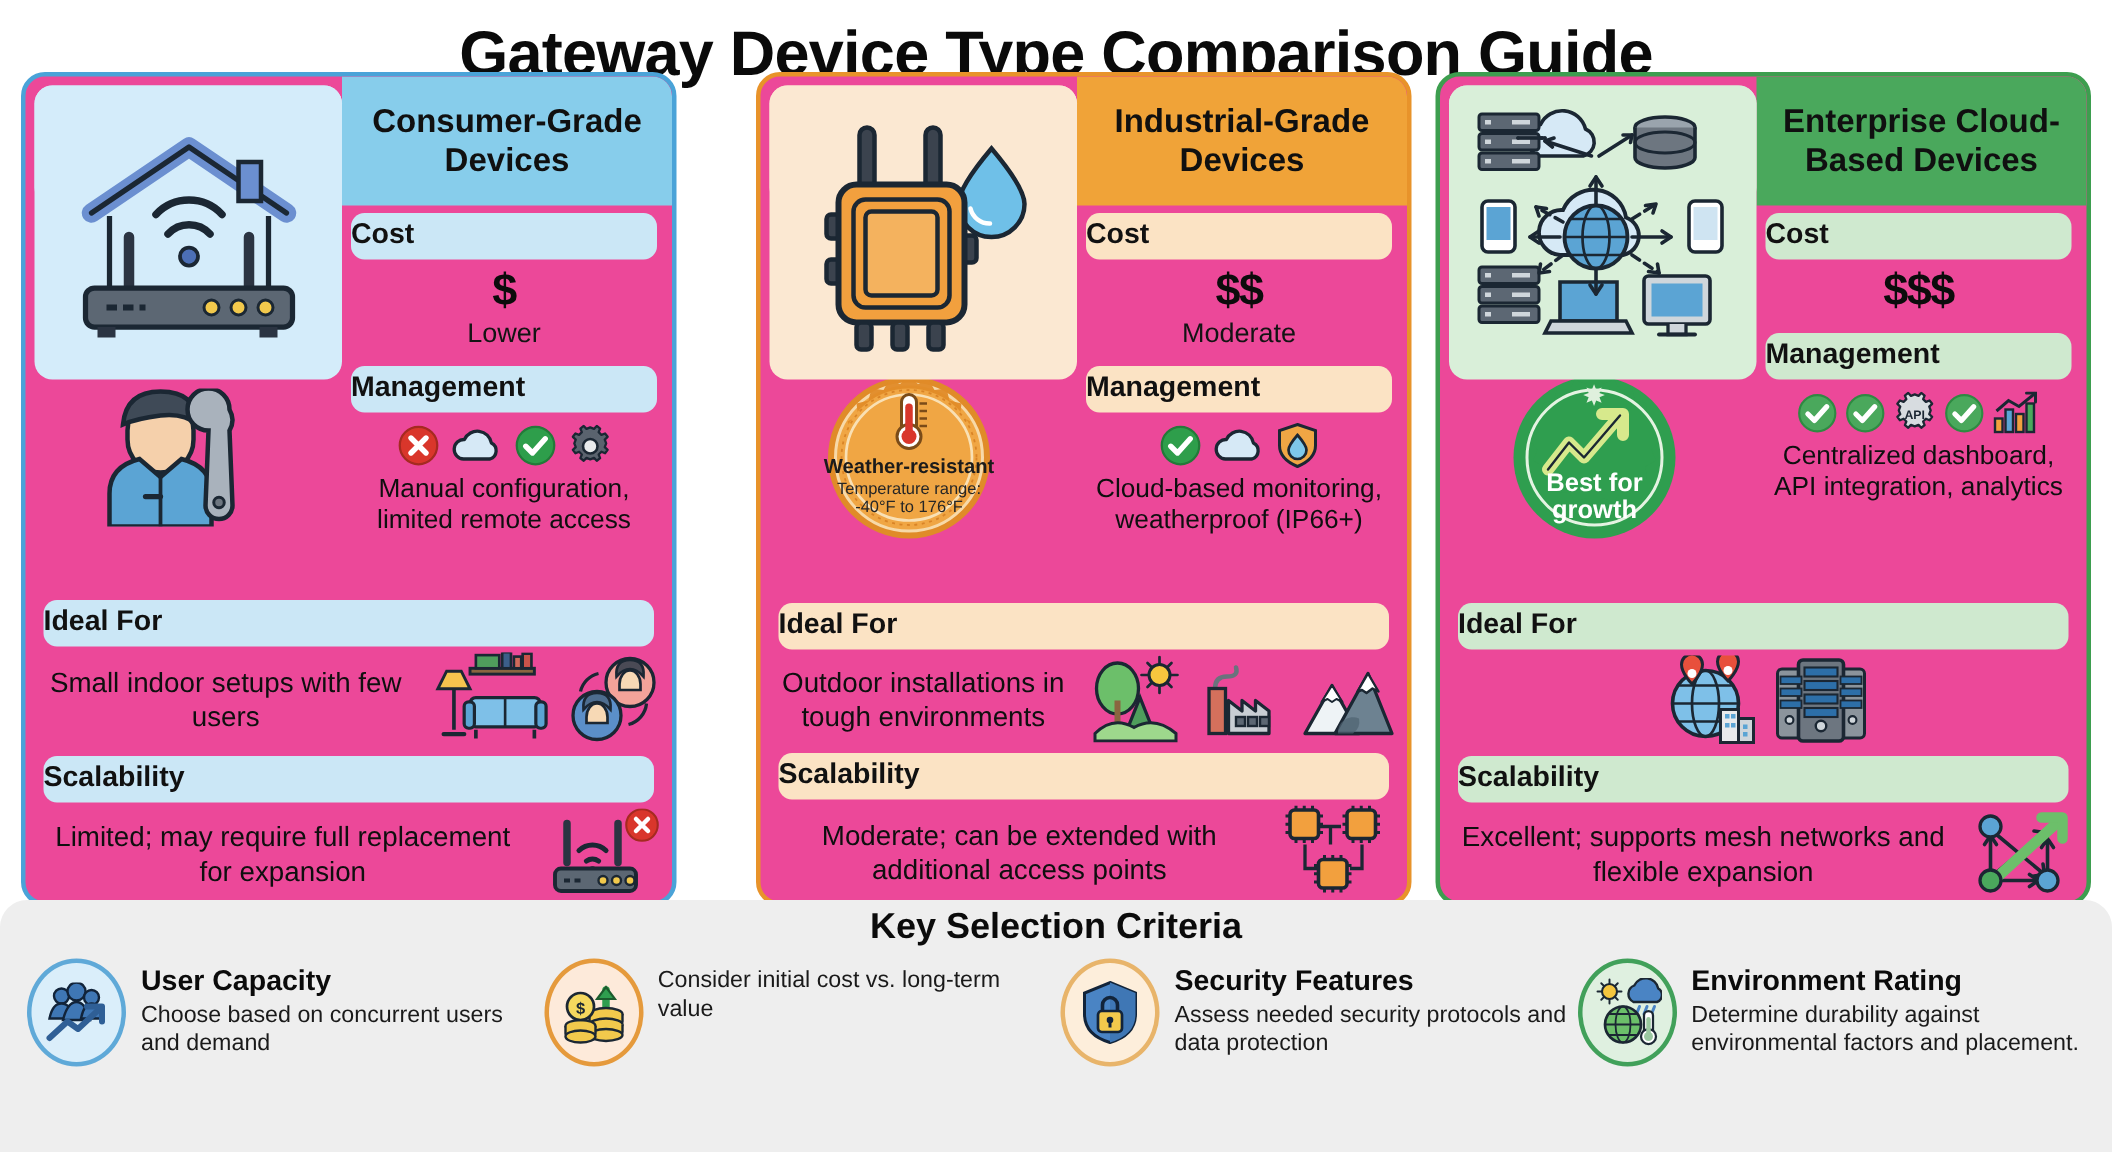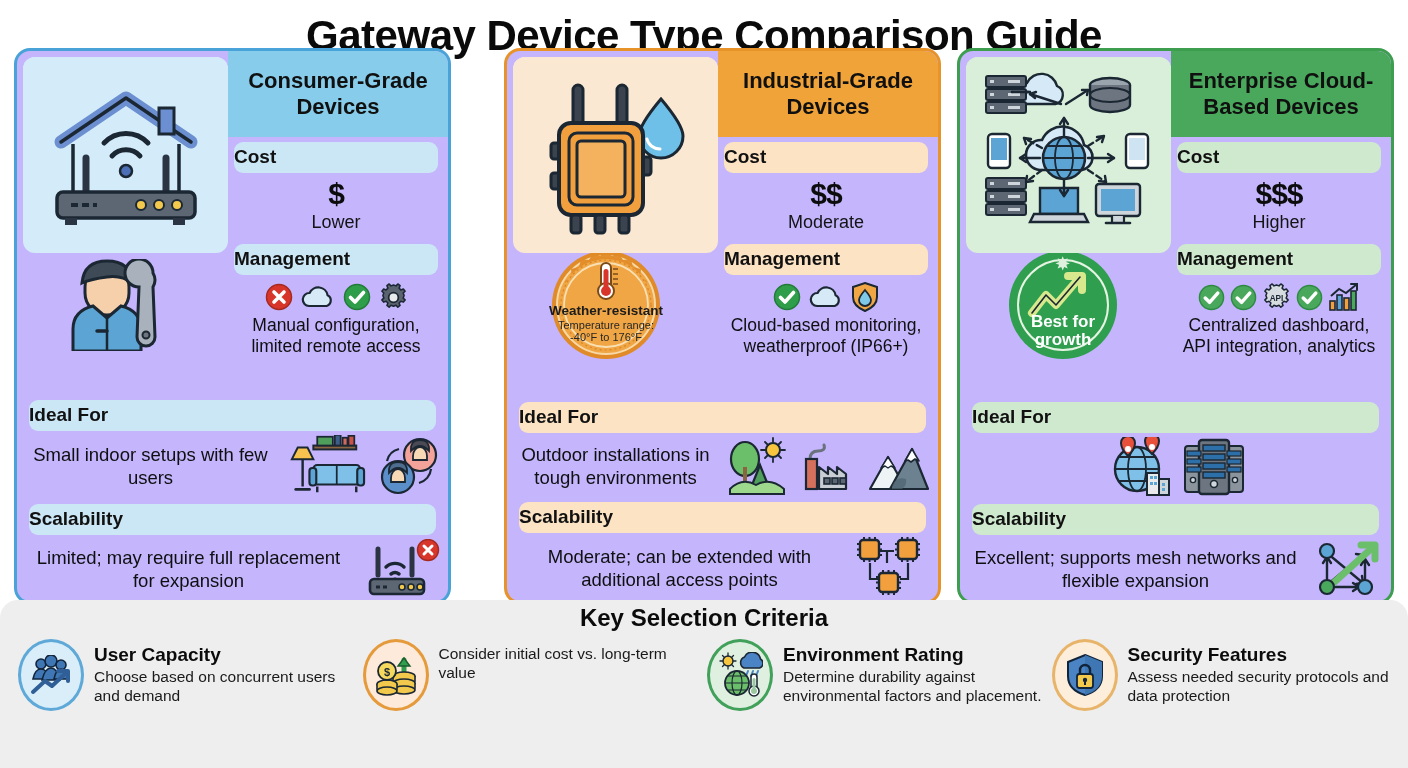--- a/index.html
+++ b/index.html
@@ -28,21 +28,21 @@
   .cards {
     display: flex;
     gap: 16px;
     padding: 0 14px;
     height: 556px;
   }
   .card {
     flex: 1;
     border-radius: 16px;
     border: 3px solid #000;
-    background: #c4b5fd;
+    background: #ec4899;
     overflow: hidden;
     display: flex;
     flex-direction: column;
     position: relative;
   }
   .card.blue   { border-color: #4aa3d8; }
   .card.orange { border-color: #e8932a; margin-left: 37px; }
   .card.green  { border-color: #3d9e4f; }
 
   
@@ -561,21 +561,20 @@
               <path d="M44 64 L58 46 L68 56 L92 28" fill="none" stroke="#1b2733" stroke-width="1.6" stroke-linecap="round" stroke-linejoin="round"></path>
               <text x="75" y="78" text-anchor="middle" font-family="Liberation Sans, sans-serif" font-size="17" font-weight="bold" fill="#ffffff">Best for</text>
               <text x="75" y="96" text-anchor="middle" font-family="Liberation Sans, sans-serif" font-size="17" font-weight="bold" fill="#ffffff">growth</text>
             </svg>
           </div>
         </div>
 
         <div class="right-col">
           <div class="sec-label">Cost</div>
           <div class="value-money">$$$</div>
-          <div class="value-sub">Higher</div>
 
           <div class="sec-label" style="margin-top:11px">Management</div>
           <div class="mgmt-icons" style="gap:5px">
             <span class="ic">
               <svg width="27" height="27" viewBox="0 0 28 28">
                   <circle cx="14" cy="14" r="12.5" fill="#4aa85c" stroke="#2e8a42" stroke-width="1.5"></circle>
                   <path d="M7.5 14.5 L12 19 L20.5 9.5" stroke="#fff" stroke-width="3.6" fill="none" stroke-linecap="round" stroke-linejoin="round"></path>
                 </svg>
             </span>
             <span class="ic">
@@ -738,60 +737,60 @@
             <circle cx="13" cy="17" r="9" fill="#f5d85e" stroke="#1b2733" stroke-width="1.8"></circle>
             <text x="13" y="22" text-anchor="middle" font-family="Liberation Sans, sans-serif" font-size="11" font-weight="bold" fill="#1b2733">$</text>
           </svg>
         </div>
         <div class="crit-text">
           <div class="crit-d">Consider initial cost vs. long-term value</div>
         </div>
       </div>
 
       <div class="crit">
-        <div class="crit-badge b4">
-          <svg width="46" height="46" viewBox="0 0 46 46">
-            <circle cx="11" cy="9" r="5" fill="#f5c63e" stroke="#1b2733" stroke-width="1.4"></circle>
-            <g stroke="#1b2733" stroke-width="1.3" stroke-linecap="round">
-                <path d="M11 1 v3 M11 14 v3 M3 9 h3 M16 9 h3 M5.5 3.5 l2 2 M14.5 12.5 l2 2 M16.5 3.5 l-2 2 M7.5 12.5 l-2 2"></path>
-              </g>
-            <path d="M27 16 a6 6 0 0 1 0.5 -11 a8.5 8.5 0 0 1 16 2 a5 5 0 0 1 -0.8 9z" fill="#4a84c4" stroke="#1b2733" stroke-width="1.6"></path>
-            <g stroke="#4a84c4" stroke-width="2" stroke-linecap="round">
-                <path d="M31 19 l-2 5 M36 19 l-2 5 M41 19 l-2 5"></path>
-              </g>
-            <circle cx="20" cy="31" r="12" fill="#6cbf6a" stroke="#1b2733" stroke-width="1.8"></circle>
-            <g fill="none" stroke="#1b2733" stroke-width="1.2">
-                <ellipse cx="20" cy="31" rx="5" ry="12"></ellipse>
-                <path d="M8 31 h24 M10 24 h20 M10 38 h20"></path>
-              </g>
-            <rect x="34" y="22" width="6" height="16" rx="3" fill="#fff" stroke="#1b2733" stroke-width="1.5"></rect>
-            <circle cx="37" cy="39" r="5" fill="#fff" stroke="#1b2733" stroke-width="1.5"></circle>
-            <rect x="35.5" y="26" width="3" height="13" rx="1.5" fill="#9ac8a0"></rect>
-            <circle cx="37" cy="39" r="3" fill="#9ac8a0"></circle>
-          </svg>
-        </div>
-        <div class="crit-text">
-          <div class="crit-h">Environment Rating</div>
-          <div class="crit-d">Determine durability against environmental factors and placement.</div>
-        </div>
-      </div>
-
-      <div class="crit">
         <div class="crit-badge b3">
           <svg width="40" height="44" viewBox="0 0 40 44">
             <path d="M20 2 L37 9 v14 q0 14 -17 19 Q3 37 3 23 V9z" fill="#4a84c4" stroke="#12243a" stroke-width="2"></path>
             <path d="M20 2 L37 9 v14 q0 14 -17 19z" fill="#3f77b5"></path>
             <rect x="12" y="21" width="16" height="14" rx="2.5" fill="#f2c94c" stroke="#12243a" stroke-width="1.8"></rect>
             <path d="M15 21 v-4 a5 5 0 0 1 10 0 v4" fill="none" stroke="#12243a" stroke-width="2.4"></path>
             <circle cx="20" cy="27" r="2.2" fill="#12243a"></circle>
             <path d="M20 28 v4" stroke="#12243a" stroke-width="2"></path>
           </svg>
         </div>
         <div class="crit-text">
           <div class="crit-h">Security Features</div>
           <div class="crit-d">Assess needed security protocols and data protection</div>
         </div>
       </div>
 
+      <div class="crit">
+        <div class="crit-badge b4">
+          <svg width="46" height="46" viewBox="0 0 46 46">
+            <circle cx="11" cy="9" r="5" fill="#f5c63e" stroke="#1b2733" stroke-width="1.4"></circle>
+            <g stroke="#1b2733" stroke-width="1.3" stroke-linecap="round">
+                <path d="M11 1 v3 M11 14 v3 M3 9 h3 M16 9 h3 M5.5 3.5 l2 2 M14.5 12.5 l2 2 M16.5 3.5 l-2 2 M7.5 12.5 l-2 2"></path>
+              </g>
+            <path d="M27 16 a6 6 0 0 1 0.5 -11 a8.5 8.5 0 0 1 16 2 a5 5 0 0 1 -0.8 9z" fill="#4a84c4" stroke="#1b2733" stroke-width="1.6"></path>
+            <g stroke="#4a84c4" stroke-width="2" stroke-linecap="round">
+                <path d="M31 19 l-2 5 M36 19 l-2 5 M41 19 l-2 5"></path>
+              </g>
+            <circle cx="20" cy="31" r="12" fill="#6cbf6a" stroke="#1b2733" stroke-width="1.8"></circle>
+            <g fill="none" stroke="#1b2733" stroke-width="1.2">
+                <ellipse cx="20" cy="31" rx="5" ry="12"></ellipse>
+                <path d="M8 31 h24 M10 24 h20 M10 38 h20"></path>
+              </g>
+            <rect x="34" y="22" width="6" height="16" rx="3" fill="#fff" stroke="#1b2733" stroke-width="1.5"></rect>
+            <circle cx="37" cy="39" r="5" fill="#fff" stroke="#1b2733" stroke-width="1.5"></circle>
+            <rect x="35.5" y="26" width="3" height="13" rx="1.5" fill="#9ac8a0"></rect>
+            <circle cx="37" cy="39" r="3" fill="#9ac8a0"></circle>
+          </svg>
+        </div>
+        <div class="crit-text">
+          <div class="crit-h">Environment Rating</div>
+          <div class="crit-d">Determine durability against environmental factors and placement.</div>
+        </div>
+      </div>
+
     </div>
   </div>
 
 </div>
 
 </body></html>

